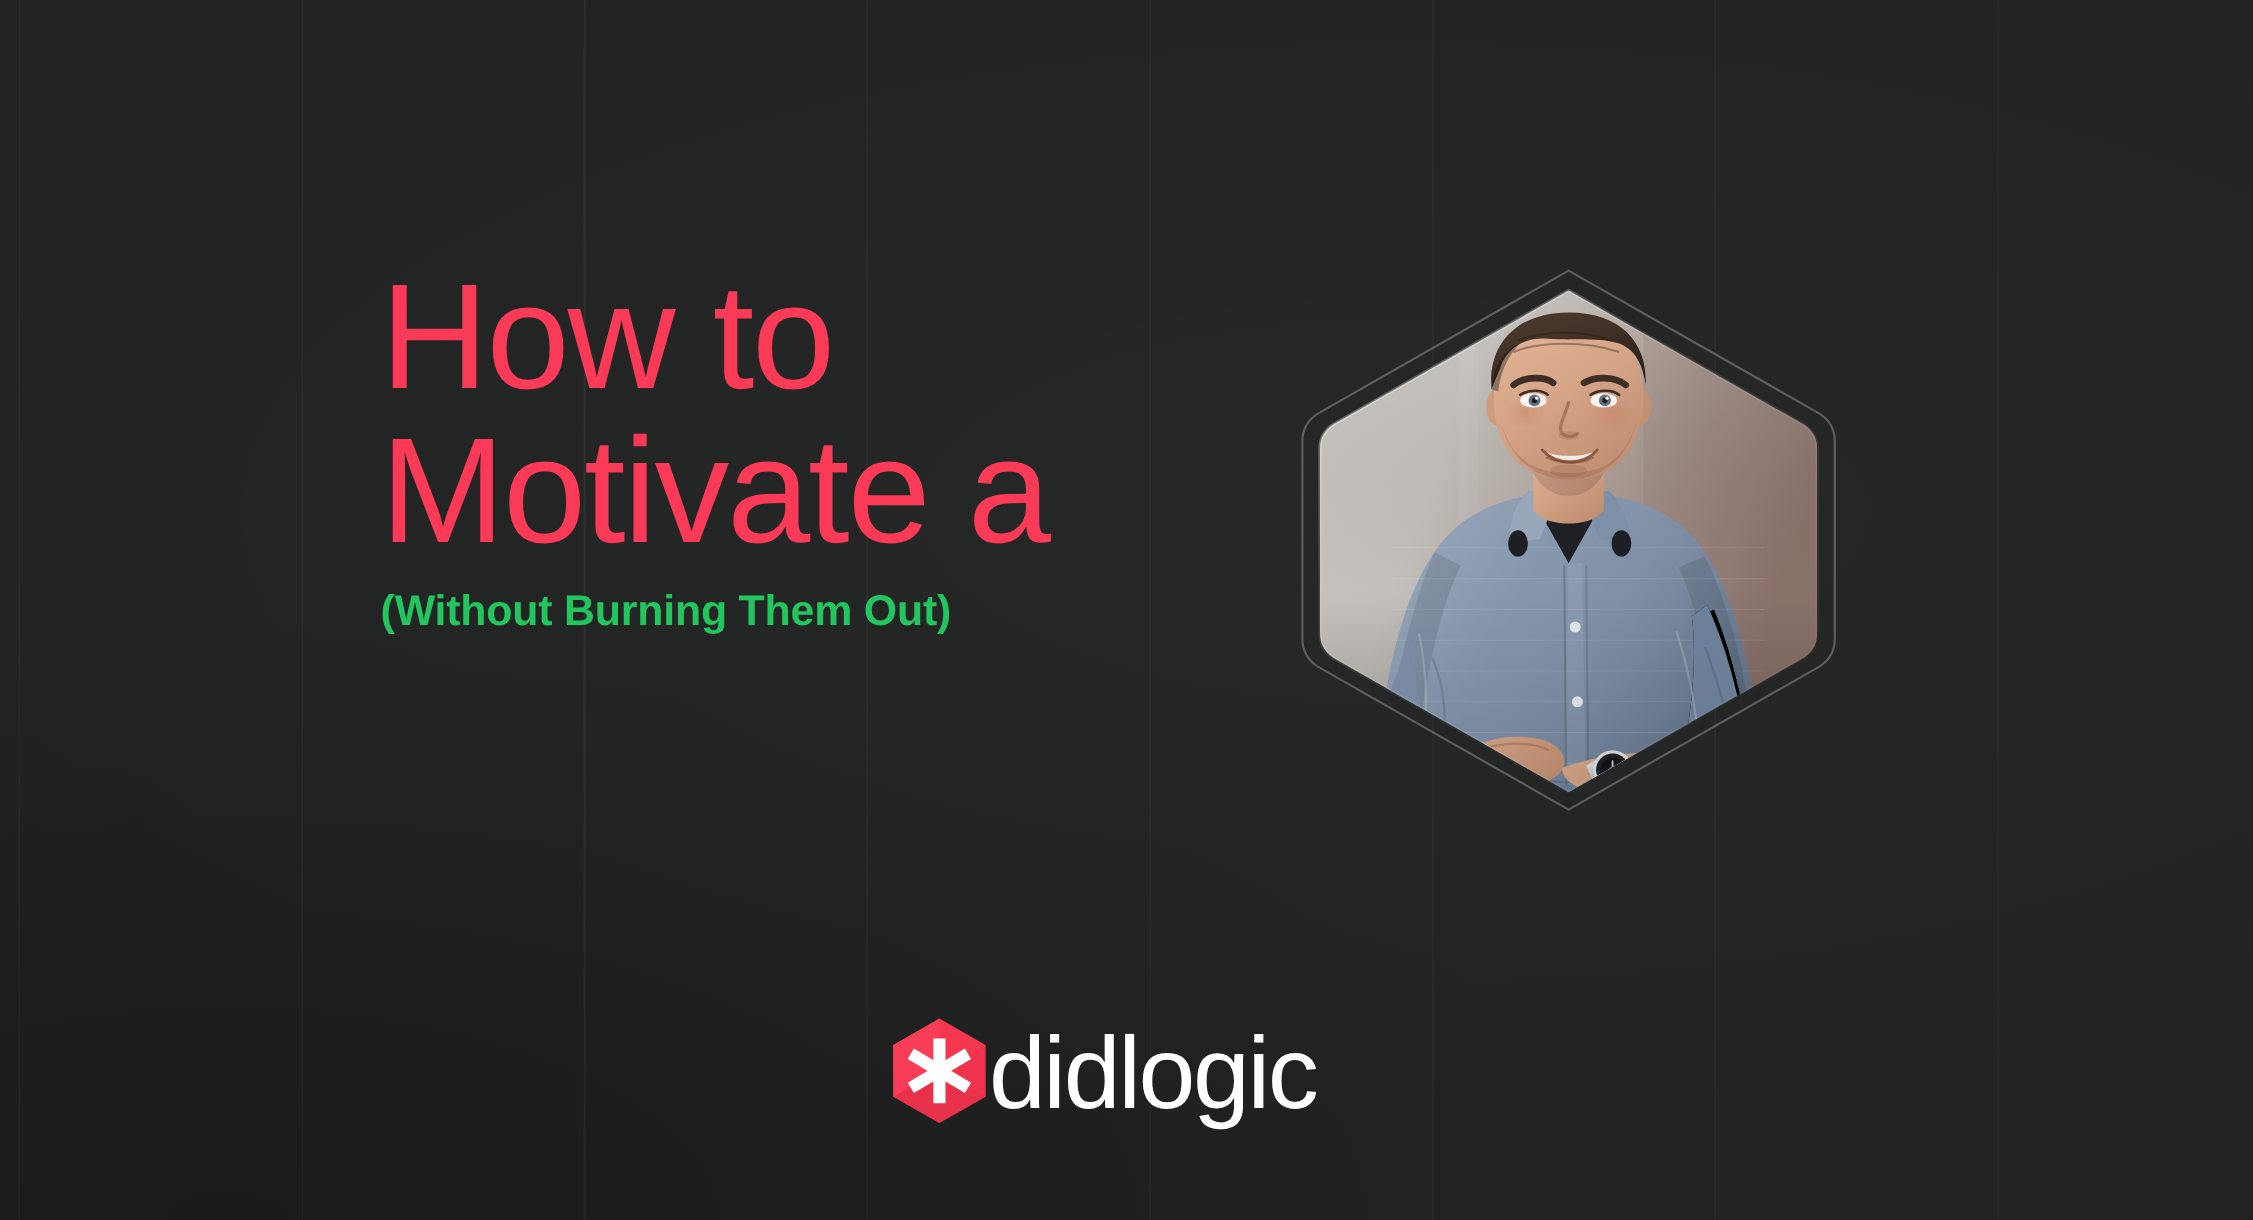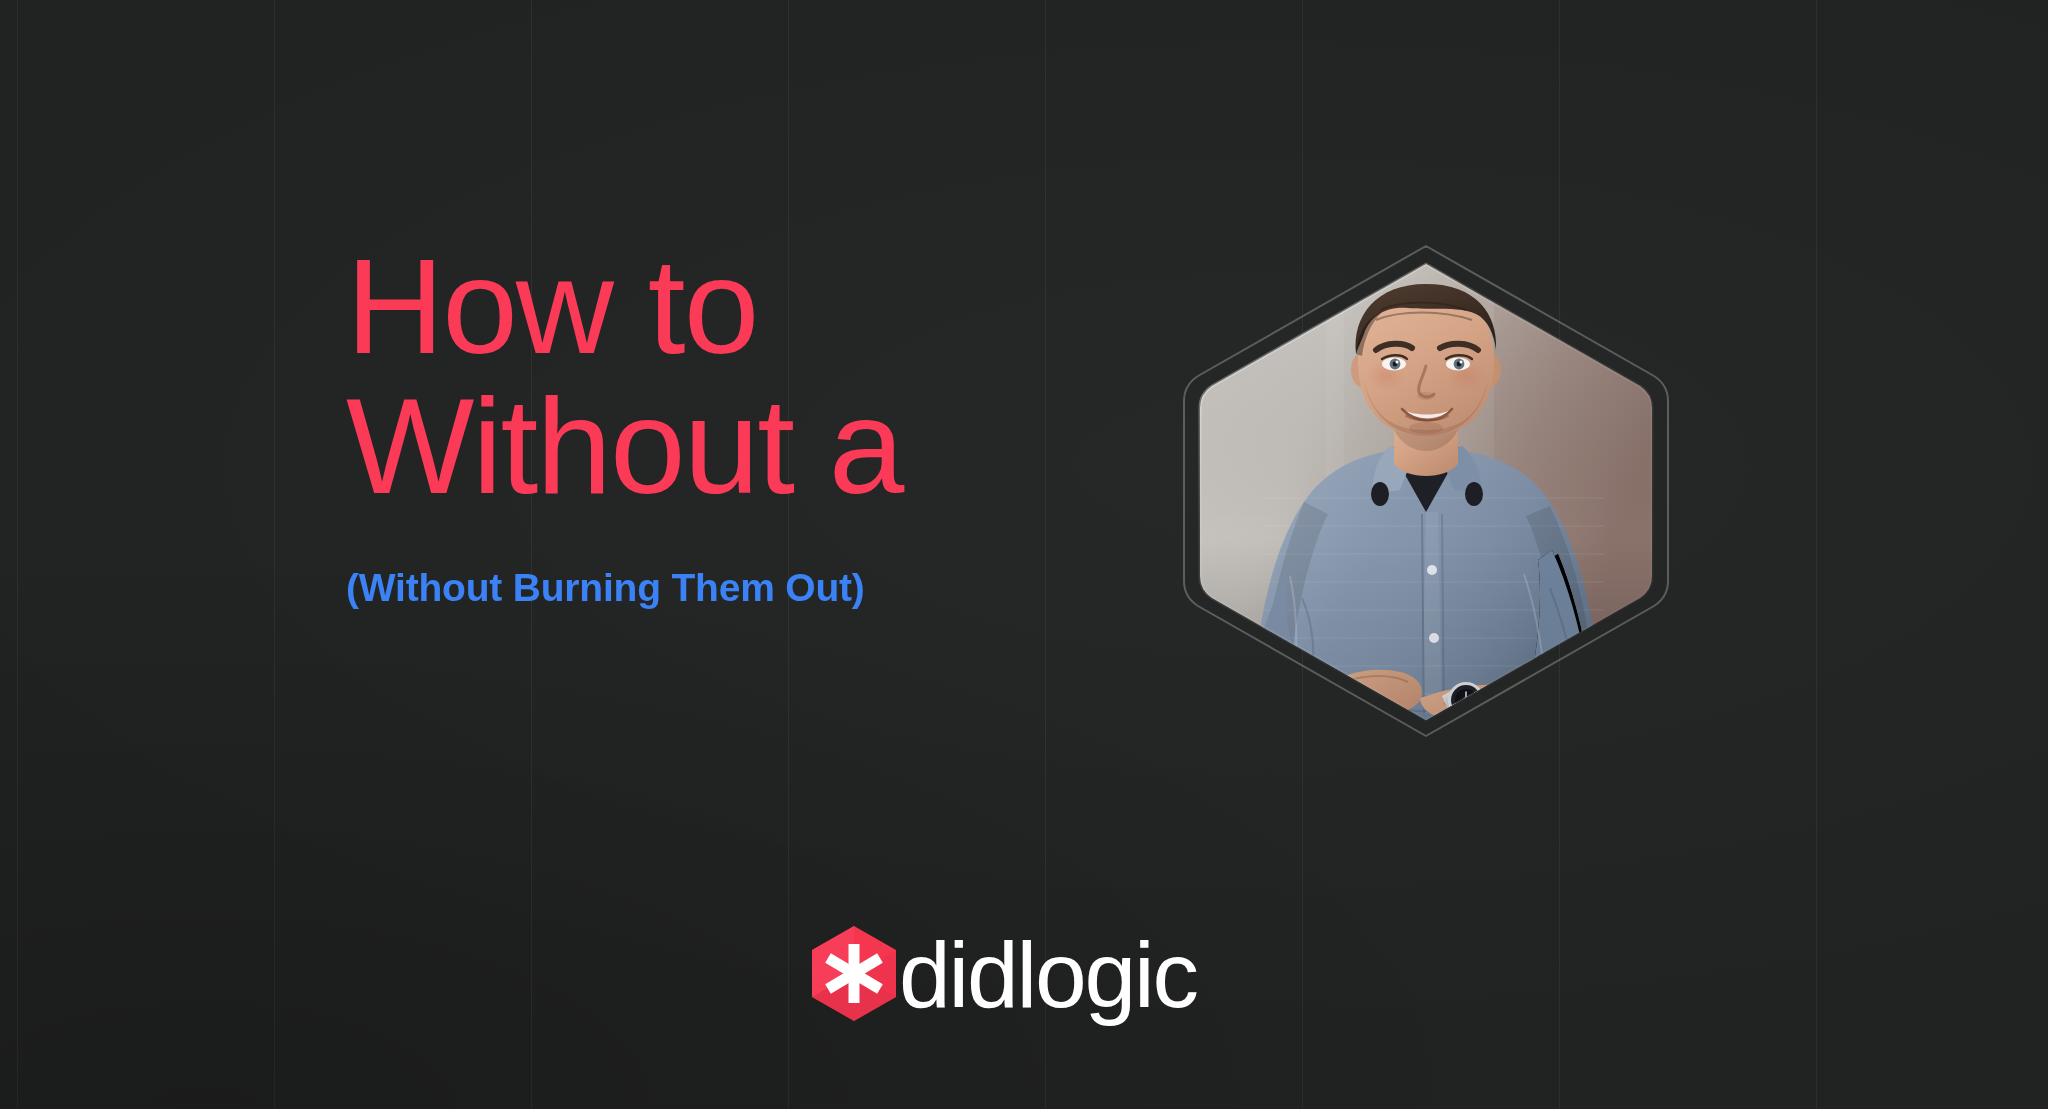--- a/index.html
+++ b/index.html
@@ -50,22 +50,22 @@
     font-size:136px;
     line-height:1.0;
     font-weight:400;
     letter-spacing:-2.0px;
     white-space:nowrap;
   }
   .headline .ln{ display:block; }
   .headline .ln + .ln{ margin-top:4px; }
 
   .subtitle{
-    margin-top:52px;
-    color:#3b82f6;
+    margin-top:20px;
+    color:#22c55e;
     font-size:39px;
     font-weight:700;
     letter-spacing:-0.2px;
     white-space:nowrap;
   }
 
   
   .portrait-wrap{
     position:absolute;
     left:1176px; top:238px;
@@ -105,21 +105,21 @@
 <body>
 
 <div class="canvas">
 
   <div class="grid"></div>
   <div class="vignette"></div>
 
   <div class="text-block">
     <h1 class="headline">
       <span class="ln">How to</span>
-      <span class="ln">Without a</span>
+      <span class="ln">Motivate a</span>
     </h1>
     <div class="subtitle">(Without Burning Them Out)</div>
   </div>
 
   <div class="portrait-wrap">
 
     <div class="hex-outline">
       <svg viewBox="0 0 500 506" fill="none" xmlns="http://www.w3.org/2000/svg">
         <path d="M250 8 L478 138 Q492 147 492 163 L492 343 Q492 359 478 368 L250 498 Q250 498 250 498 L22 368 Q8 359 8 343 L8 163 Q8 147 22 138 Z" stroke="rgba(200,200,200,0.34)" stroke-width="2" stroke-linejoin="round" fill="none"></path>
       </svg>

